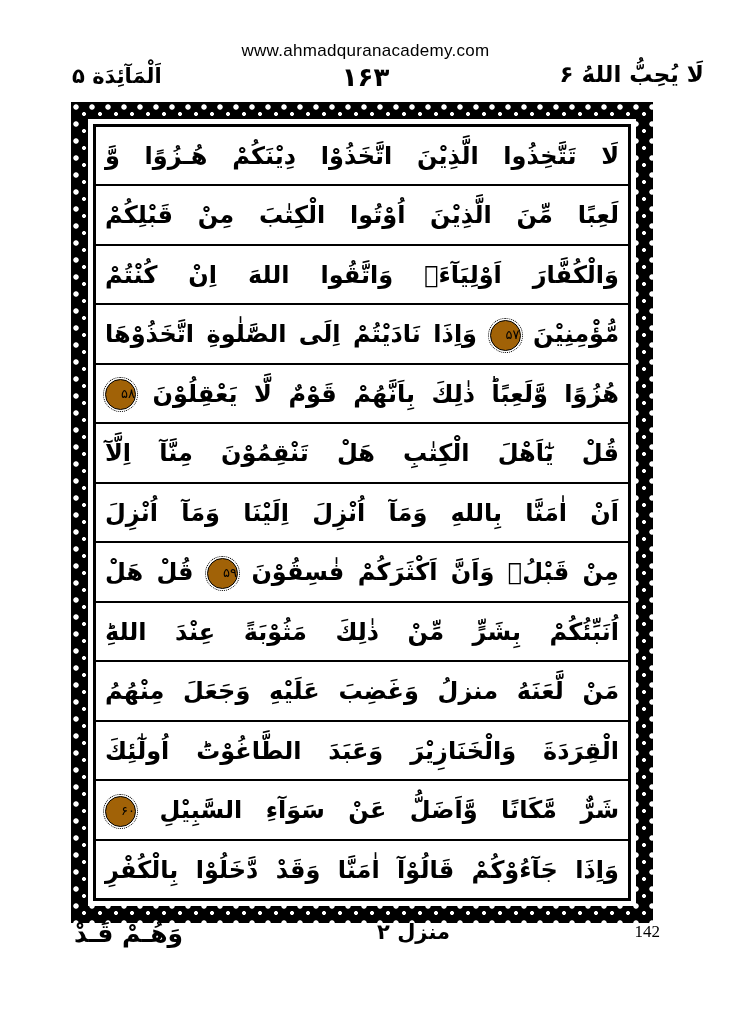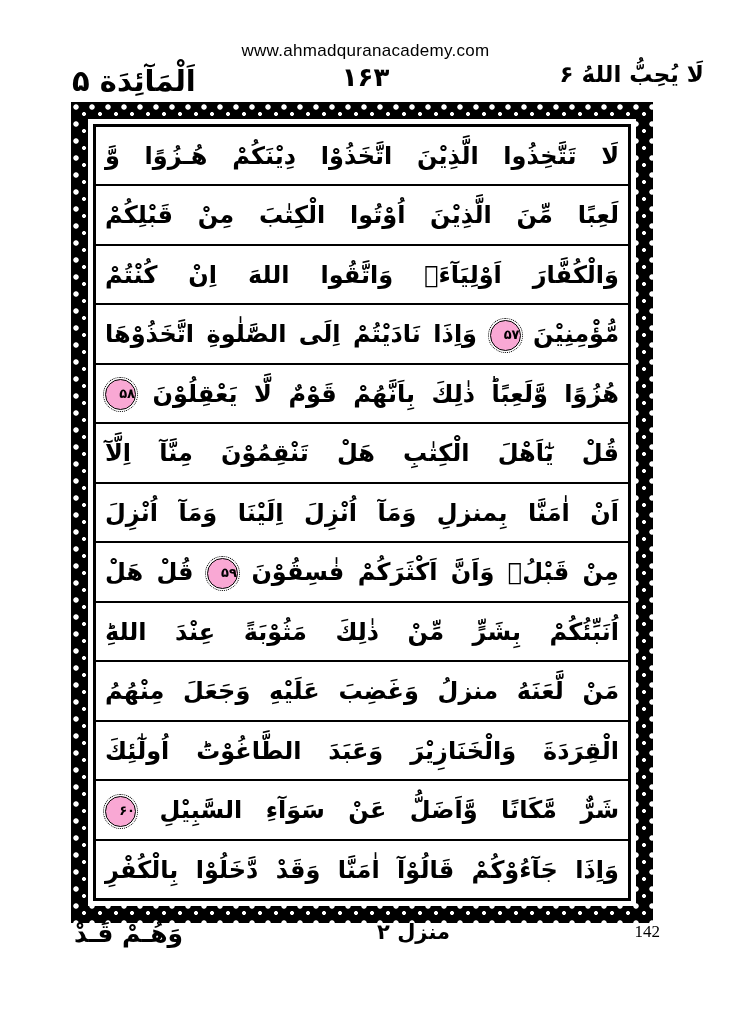--- a/index.html
+++ b/index.html
@@ -5,21 +5,21 @@
   html,body{margin:0;padding:0;}
   body{
     width:731px;height:1024px;background:#ffffff;position:relative;
     font-family:"DejaVu Sans",sans-serif;color:#000;overflow:hidden;
   }
   .url{
     position:absolute;top:41px;left:0;width:100%;text-align:center;
     font-family:"Liberation Sans",sans-serif;font-size:17px;letter-spacing:.3px;color:#000000;
   }
   .hdr{position:absolute;font-weight:bold;direction:rtl;white-space:nowrap;}
-  .hdr-left{top:64px;left:72px;font-size:29px;}
+  .hdr-left{top:64px;left:72px;font-size:21px;}
   .hdr-center{top:62px;left:0;width:100%;text-align:center;font-size:26px;direction:rtl;}
   .hdr-right{top:61px;right:27px;font-size:23px;}
 
   
   .frame{
     position:absolute;left:71px;top:102px;width:582px;height:821px;
     background-color:#000;
     background-image:
       radial-gradient(circle at 5px 5px,  #fff 2.3px, rgba(0,0,0,0) 3.1px),
       radial-gradient(circle at 13px 12px,#fff 1.6px, rgba(0,0,0,0) 2.3px);
@@ -35,22 +35,22 @@
     direction:rtl;unicode-bidi:embed;
     text-align:justify;text-align-last:justify;
     font-size:24px;font-weight:bold;line-height:56px;
     padding:1px 9px;overflow:hidden;
   }
   .row:not(:last-child){border-bottom:2px solid #000;}
   .ayah{
     display:inline-block;width:29px;height:29px;line-height:27px;
     border:1.5px solid #000;border-radius:50%;
     outline:1.5px dotted #000;outline-offset:1px;
-    text-align:center;font-size:13px;font-weight:bold;
-    vertical-align:middle;background:#f9a8d4;
+    text-align:center;font-size:13px;font-weight:normal;
+    vertical-align:middle;background:#a16207;
   }
   .ftr{position:absolute;font-weight:bold;direction:rtl;white-space:nowrap;}
   .ftr-left{top:919px;left:74px;font-size:25px;}
   .ftr-center{top:920px;left:0;width:100%;text-align:center;font-size:21px;padding-left:48px;}
   .ftr-right{
     position:absolute;top:922px;right:71px;
     font-family:"Liberation Serif",serif;font-size:17px;font-weight:normal;direction:ltr;
   }
 </style>
 </head>
@@ -65,21 +65,21 @@
 <div class="frame">
   <div class="frame-gap">
     <div class="frame-inner">
 
     <div class="row"><span>لَا تَتَّخِذُوا الَّذِيْنَ اتَّخَذُوْا دِيْنَكُمْ هُـزُوًا وَّ</span></div>
         <div class="row"><span>لَعِبًا مِّنَ الَّذِيْنَ اُوْتُوا الْكِتٰبَ مِنْ قَبْلِكُمْ</span></div>
         <div class="row"><span>وَالْكُفَّارَ اَوْلِيَآءَۚ وَاتَّقُوا اللهَ اِنْ كُنْتُمْ</span></div>
         <div class="row"><span>مُّؤْمِنِيْنَ</span> <span class="ayah">۵۷</span> <span>وَاِذَا نَادَيْتُمْ اِلَى الصَّلٰوةِ اتَّخَذُوْهَا</span></div>
         <div class="row"><span>هُزُوًا وَّلَعِبًاؕ ذٰلِكَ بِاَنَّهُمْ قَوْمٌ لَّا يَعْقِلُوْنَ</span> <span class="ayah">۵۸</span></div>
         <div class="row"><span>قُلْ يٰٓاَهْلَ الْكِتٰبِ هَلْ تَنْقِمُوْنَ مِنَّآ اِلَّآ</span></div>
-        <div class="row"><span>اَنْ اٰمَنَّا بِمنزلِ وَمَآ اُنْزِلَ اِلَيْنَا وَمَآ اُنْزِلَ</span></div>
+        <div class="row"><span>اَنْ اٰمَنَّا بِاللهِ وَمَآ اُنْزِلَ اِلَيْنَا وَمَآ اُنْزِلَ</span></div>
         <div class="row"><span>مِنْ قَبْلُۙ وَاَنَّ اَكْثَرَكُمْ فٰسِقُوْنَ</span> <span class="ayah">۵۹</span> <span>قُلْ هَلْ</span></div>
         <div class="row"><span>اُنَبِّئُكُمْ بِشَرٍّ مِّنْ ذٰلِكَ مَثُوْبَةً عِنْدَ اللهِؕ</span></div>
         <div class="row"><span>مَنْ لَّعَنَهُ منزلُ وَغَضِبَ عَلَيْهِ وَجَعَلَ مِنْهُمُ</span></div>
         <div class="row"><span>الْقِرَدَةَ وَالْخَنَازِيْرَ وَعَبَدَ الطَّاغُوْتَؕ اُولٰٓئِكَ</span></div>
         <div class="row"><span>شَرٌّ مَّكَانًا وَّاَضَلُّ عَنْ سَوَآءِ السَّبِيْلِ</span> <span class="ayah">۶۰</span></div>
         <div class="row"><span>وَاِذَا جَآءُوْكُمْ قَالُوْآ اٰمَنَّا وَقَدْ دَّخَلُوْا بِالْكُفْرِ</span></div>
       </div>
   </div>
 </div>
 

